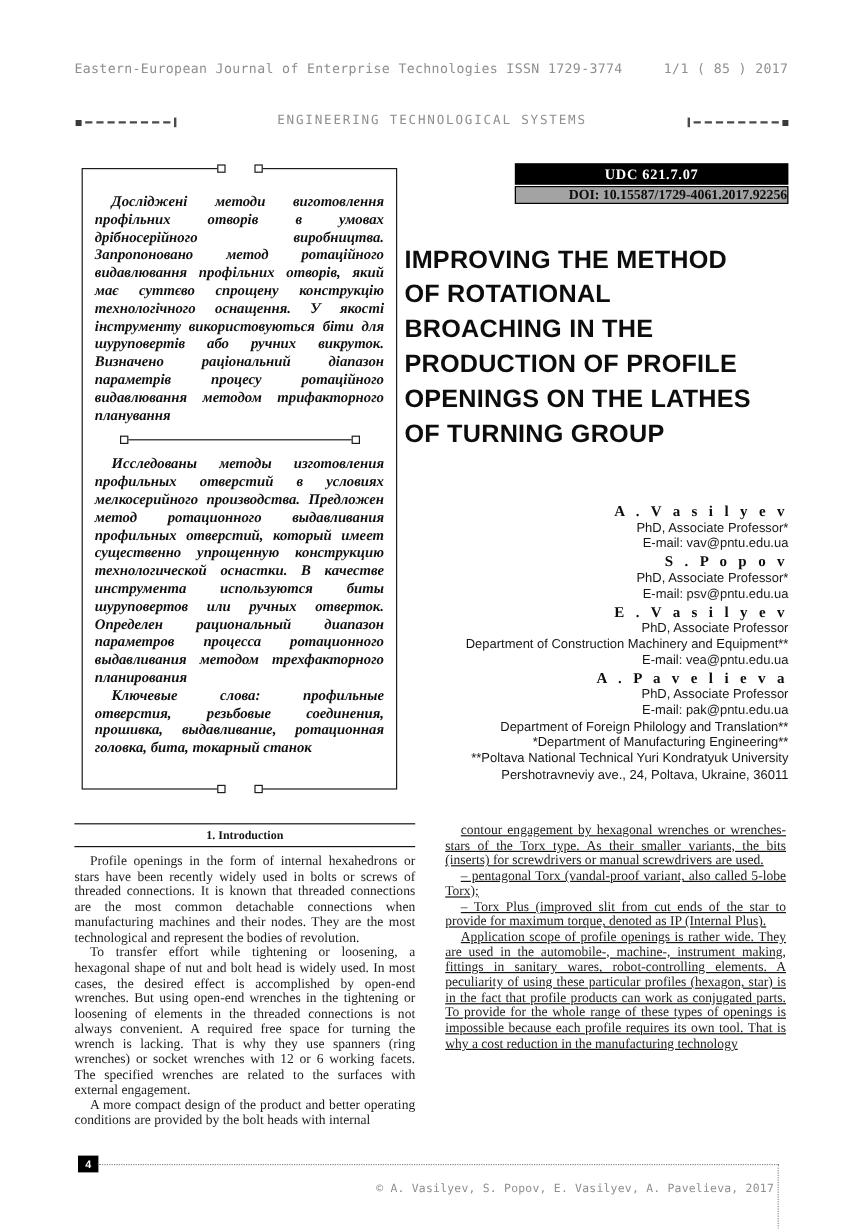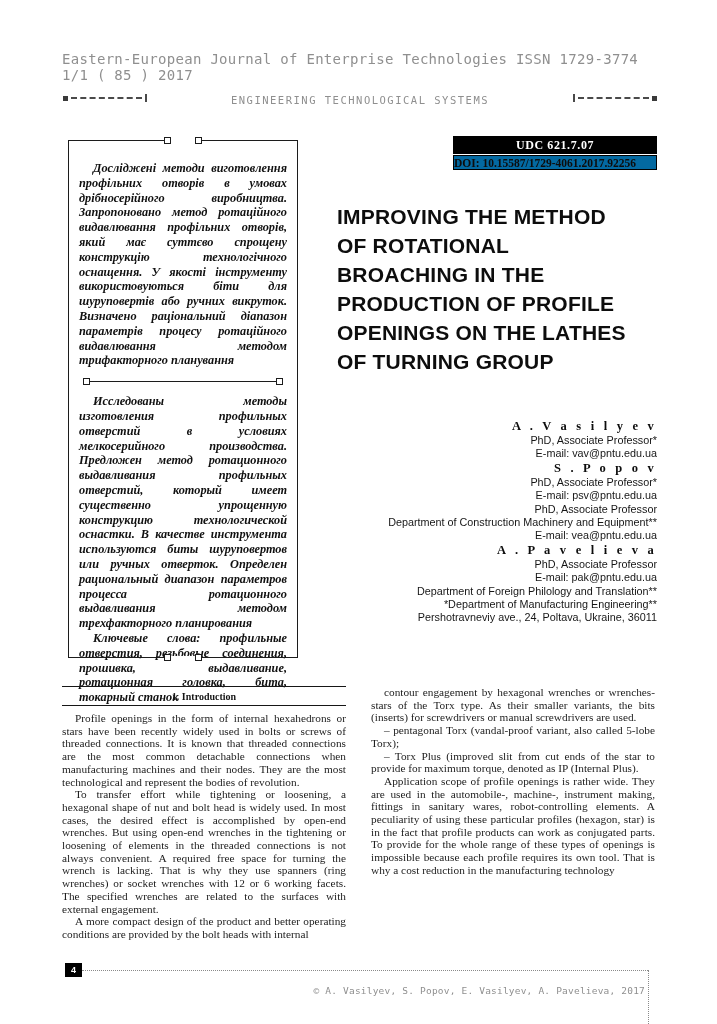--- a/index.html
+++ b/index.html
@@ -1,70 +1,70 @@
 <!DOCTYPE html>
 <html><head>
 <meta charset="utf-8">
 <style>
   html,body{margin:0;padding:0;background:#fff;}
   .page{position:relative;width:717px;height:1024px;background:#ffffff;overflow:hidden;
         font-family:"Liberation Serif",serif;color:#161616;}
 
   
   .hdr{position:absolute;left:62px;right:60px;top:51px;display:flex;justify-content:space-between;
-       font-family:"DejaVu Sans Mono",monospace;font-size:14px;color:#8f8f8f;letter-spacing:0.3px;flex-direction:column;}
+       font-family:"DejaVu Sans Mono",monospace;font-size:11px;color:#8f8f8f;letter-spacing:0.3px;}
 
   
-  .banner{position:absolute;left:63px;right:60px;top:94px;display:flex;align-items:flex-start;}
+  .banner{position:absolute;left:63px;right:60px;top:94px;display:flex;align-items:flex-end;}
   .deco{display:flex;align-items:center;width:84px;height:8px;flex:0 0 84px;}
   .deco .sq{width:5px;height:5px;background:#3a3a3a;}
   .deco .dl{flex:1;height:0;border-top:2px dashed #4a4a4a;margin:0 3px;}
   .deco .tick{width:2px;height:8px;background:#4a4a4a;}
   .banner-text{flex:1;text-align:center;font-family:"DejaVu Sans Mono",monospace;font-size:10.5px;
                color:#8f8f8f;letter-spacing:1.5px;}
 
   
-  .absbox{position:absolute;left:68px;top:140px;width:230px;height:518px;border:1.5px solid #1c1c1c;box-sizing:border-box;}
+  .absbox{position:absolute;left:68px;top:140px;width:263px;height:518px;border:1.5px solid #1c1c1c;box-sizing:border-box;}
   .gap{position:absolute;left:50%;width:26px;height:4px;background:#fff;transform:translateX(-50%);}
   .top-gap{top:-2.5px;}
   .bottom-gap{bottom:-2.5px;}
   .notch{position:absolute;width:7px;height:7px;background:#fff;border:1.3px solid #1c1c1c;box-sizing:border-box;}
   .n-tl{top:-4px;left:calc(50% - 19px);}
   .n-tr{top:-4px;left:calc(50% + 12px);}
   .n-bl{bottom:-4px;left:calc(50% - 19px);}
   .n-br{bottom:-4px;left:calc(50% + 12px);}
   .abs-content{padding:20px 10px 0 10px;}
   .abs-content p{margin:0;font-size:12.3px;line-height:14.8px;font-weight:bold;font-style:italic;
                  text-align:justify;text-indent:14px;color:#101010;}
   .divider{position:relative;width:196px;height:0;border-top:1.3px solid #1c1c1c;margin:13px auto 12px auto;}
   .dsq{position:absolute;top:-4px;width:7px;height:7px;background:#fff;border:1.3px solid #1c1c1c;box-sizing:border-box;}
   .dsq.left{left:-2px;}
   .dsq.right{right:-2px;}
 
   
-  .udc{position:absolute;right:60px;top:136px;width:204px;font-family:"Liberation Serif",serif;}
+  .udc{position:absolute;right:60px;top:136px;width:228px;font-family:"Liberation Serif",serif;}
   .udc-row{background:#000;color:#fff;text-align:center;font-weight:bold;font-size:12px;
            padding:1.5px 0;letter-spacing:0.6px;}
-  .doi-row{background:#0369a1;color:#0d0d0d;text-align:left;font-weight:bold;font-size:11.5px;
+  .doi-row{background:#a3a3a3;color:#0d0d0d;text-align:right;font-weight:bold;font-size:11.5px;
            border:1.5px solid #000;padding:0.5px 0;margin-top:1px;}
 
   
   .title{position:absolute;right:60px;top:184px;width:302px;margin:18px;
          font-family:"Liberation Sans",sans-serif;font-weight:bold;font-size:21px;line-height:29px;
          color:#0d0d0d;letter-spacing:0.2px;}
 
   
   .authors{position:absolute;right:60px;top:419px;width:345px;text-align:right;
            font-family:"Liberation Sans",sans-serif;font-size:10.8px;line-height:13.4px;color:#161616;}
   .aname{font-size:12.5px;font-weight:bold;letter-spacing:3.2px;line-height:15px;color:#0d0d0d;font-family:Liberation Serif, serif;}
 
   
   .col{position:absolute;top:686px;width:284px;}
   .left-col{left:62px;}
-  .right-col{left:371px;}
+  .right-col{left:371px;text-decoration:underline;}
   .intro-heading{border-top:1.3px solid #161616;border-bottom:1.3px solid #161616;
                  text-align:center;font-weight:bold;font-size:10px;padding:4px 0 3px 0;margin-bottom:6px;}
   .col p{margin:0;font-size:11.3px;line-height:12.7px;text-align:justify;text-indent:13px;color:#1c1c1c;}
 
   
   .pgnum{position:absolute;left:65px;top:963px;width:17px;height:14px;background:#000;color:#fff;
          font-family:"Liberation Sans",sans-serif;font-weight:bold;font-size:9px;
          display:flex;align-items:center;justify-content:center;}
   .foot-hline{position:absolute;left:82px;top:970px;width:566px;height:0;border-top:1.2px dotted #8a8a8a;}
   .foot-vline{position:absolute;left:648px;top:970px;height:54px;width:0;border-left:1.2px dotted #8a8a8a;}
@@ -120,28 +120,30 @@
 
   <h1 class="title">IMPROVING THE METHOD OF ROTATIONAL BROACHING IN THE PRODUCTION OF PROFILE OPENINGS ON THE LATHES OF TURNING GROUP</h1>
 
   <div class="authors">
     <div class="aname">A .   V a s i l y e v</div>
     <div>PhD, Associate Professor*</div>
     <div>E-mail: vav@pntu.edu.ua</div>
     <div class="aname">S .   P o p o v</div>
     <div>PhD, Associate Professor*</div>
     <div>E-mail: psv@pntu.edu.ua</div>
+    <div class="aname">E .   V a s i l y e v</div>
     <div>PhD, Associate Professor</div>
     <div>Department of Construction Machinery and Equipment**</div>
     <div>E-mail: vea@pntu.edu.ua</div>
     <div class="aname">A .   P a v e l i e v a</div>
     <div>PhD, Associate Professor</div>
     <div>E-mail: pak@pntu.edu.ua</div>
     <div>Department of Foreign Philology and Translation**</div>
     <div>*Department of Manufacturing Engineering**</div>
+    <div>**Poltava National Technical Yuri Kondratyuk University</div>
     <div>Pershotravneviy ave., 24, Poltava, Ukraine, 36011</div>
   </div>
 
   <div class="col left-col">
     <div class="intro-heading">1.  Introduction</div>
     <p>Profile openings in the form of internal hexahedrons or stars have been recently widely used in bolts or screws of threaded connections. It is known that threaded connections are the most common detachable connections when manufacturing machines and their nodes. They are the most technological and represent the bodies of revolution.</p>
     <p>To transfer effort while tightening or loosening, a hexagonal shape of nut and bolt head is widely used. In most cases, the desired effect is accomplished by open-end wrenches. But using open-end wrenches in the tightening or loosening of elements in the threaded connections is not always convenient. A required free space for turning the wrench is lacking. That is why they use spanners (ring wrenches) or socket wrenches with 12 or 6 working facets. The specified wrenches are related to the surfaces with external engagement.</p>
     <p>A more compact design of the product and better operating conditions are provided by the bolt heads with internal</p>
   </div>
 

